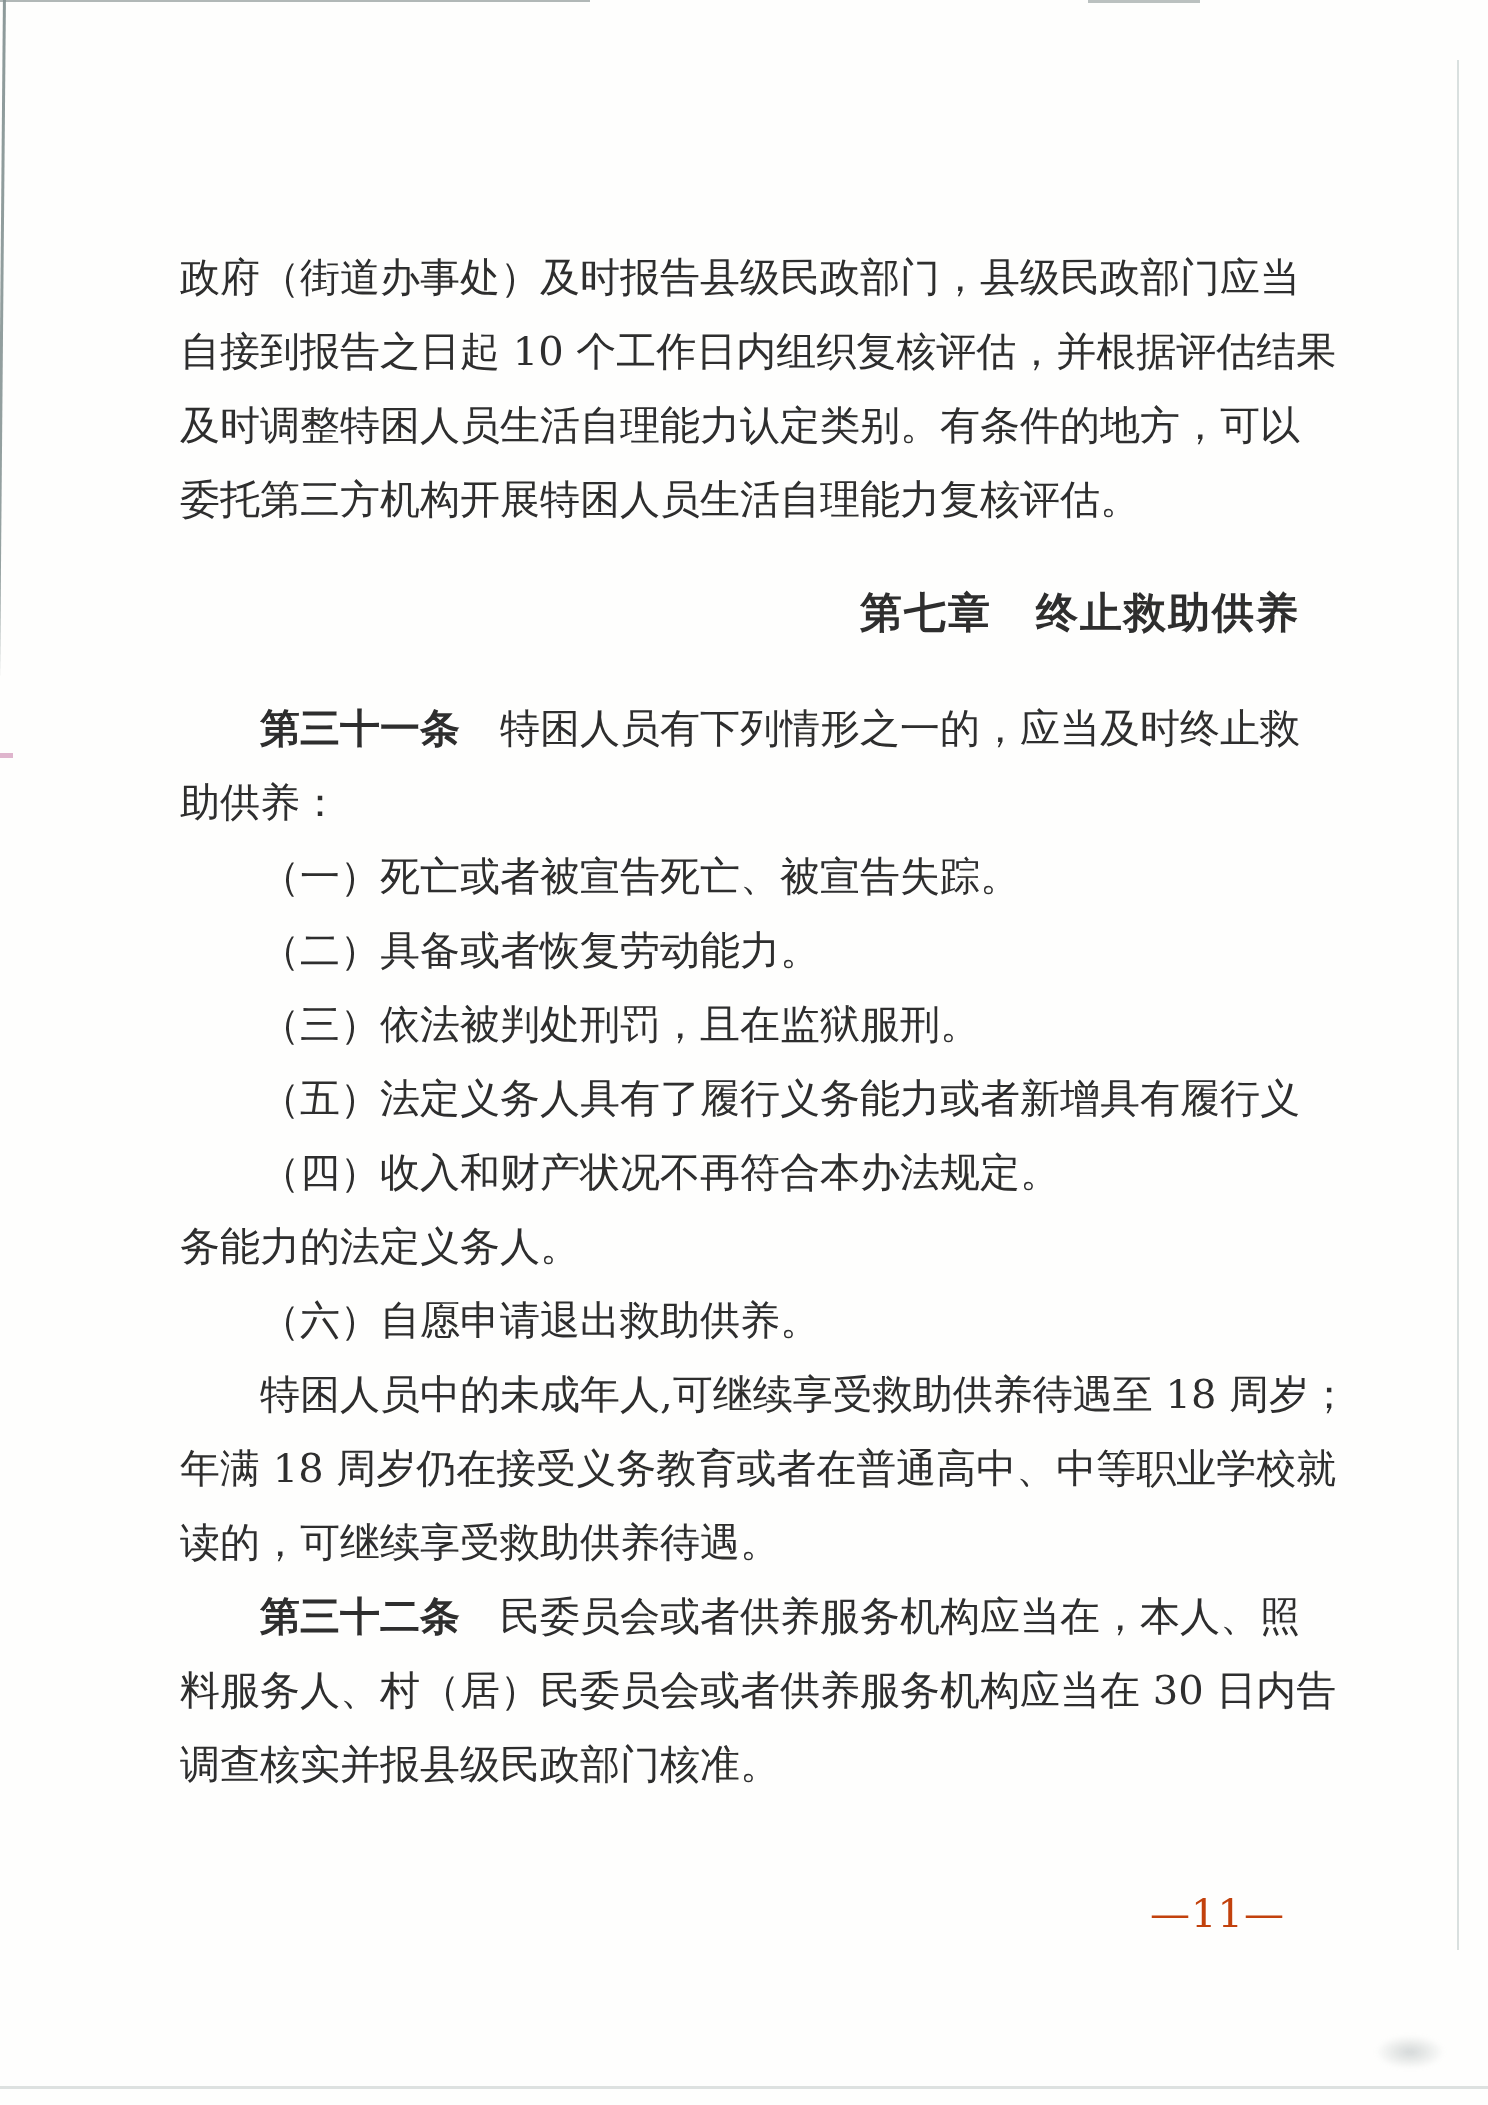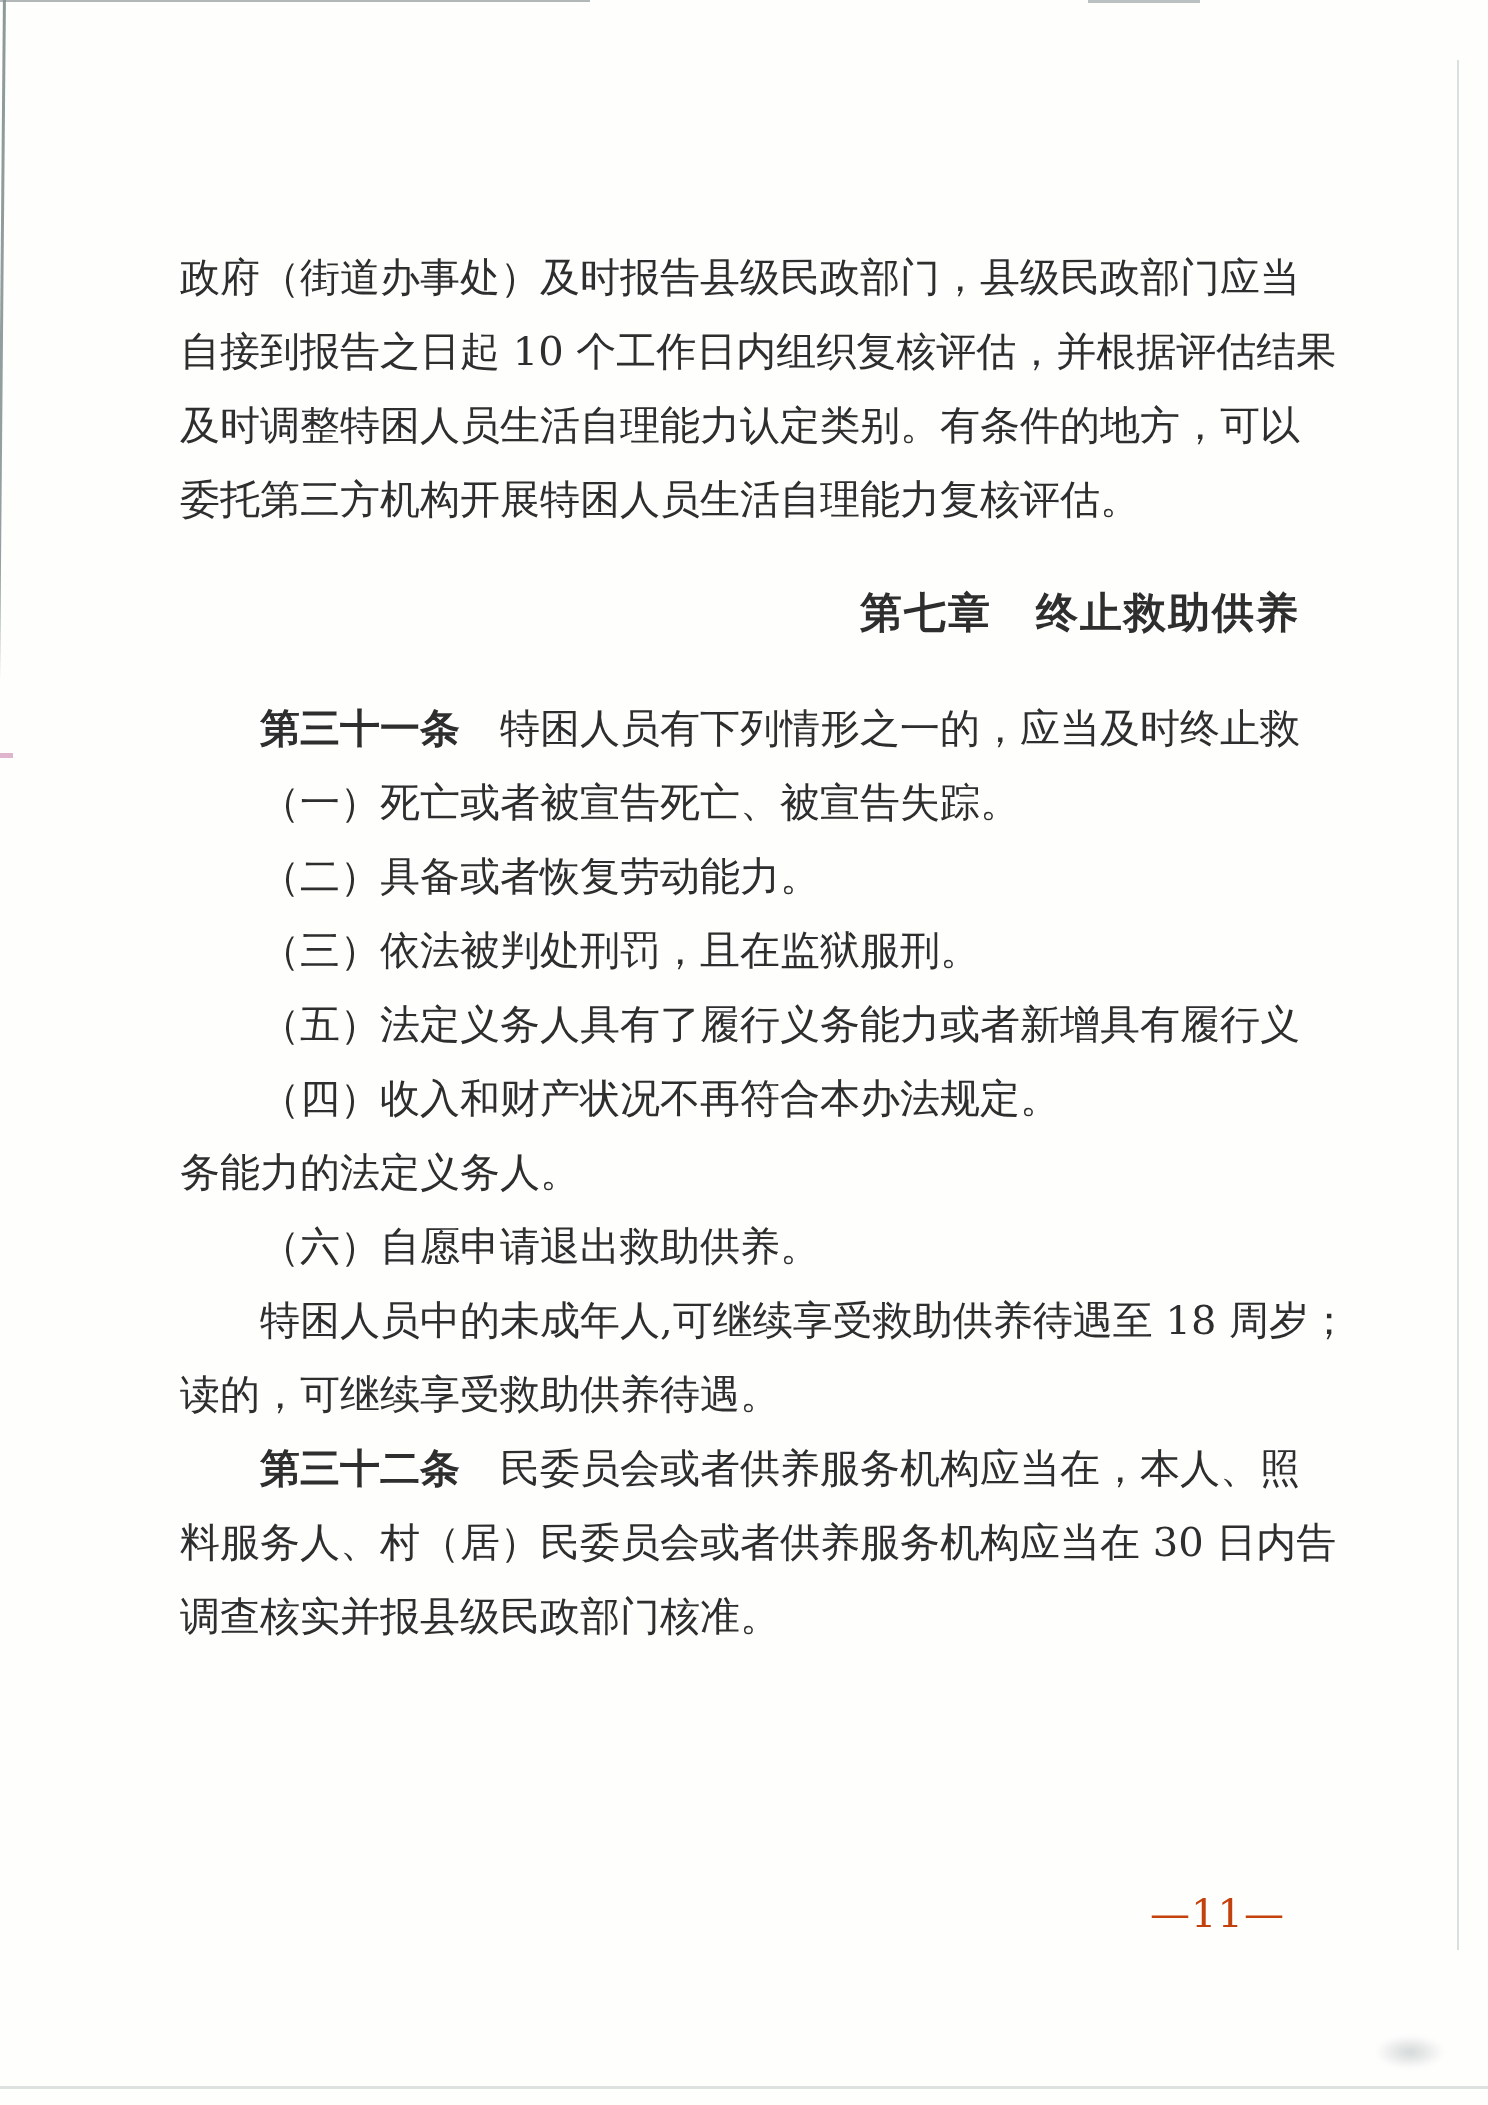--- a/index.html
+++ b/index.html
@@ -106,30 +106,32 @@
     <div class="line">政府（街道办事处）及时报告县级民政部门，县级民政部门应当</div>
     <div class="line">自接到报告之日起 10 个工作日内组织复核评估，并根据评估结果</div>
     <div class="line">及时调整特困人员生活自理能力认定类别。有条件的地方，可以</div>
     <div class="line">委托第三方机构开展特困人员生活自理能力复核评估。</div>
 
     <div class="chapter-heading">第七章　终止救助供养</div>
 
     <div class="line indent">
       <span class="article-num">第三十一条</span><span>　特困人员有下列情形之一的，应当及时终止救</span>
     </div>
+    <div class="line">助供养：</div>
 
     <div class="line indent">（一）死亡或者被宣告死亡、被宣告失踪。</div>
     <div class="line indent">（二）具备或者恢复劳动能力。</div>
     <div class="line indent">（三）依法被判处刑罚，且在监狱服刑。</div>
     <div class="line indent">（五）法定义务人具有了履行义务能力或者新增具有履行义</div>
     <div class="line indent">（四）收入和财产状况不再符合本办法规定。</div>
     <div class="line">务能力的法定义务人。</div>
     <div class="line indent">（六）自愿申请退出救助供养。</div>
 
     <div class="line indent">特困人员中的未成年人,可继续享受救助供养待遇至 18 周岁；</div>
+    <div class="line">年满 18 周岁仍在接受义务教育或者在普通高中、中等职业学校就</div>
     <div class="line">读的，可继续享受救助供养待遇。</div>
 
     <div class="line indent">
       <span class="article-num">第三十二条</span><span>　民委员会或者供养服务机构应当在，本人、照</span>
     </div>
     <div class="line">料服务人、村（居）民委员会或者供养服务机构应当在 30 日内告</div>
     <div class="line">调查核实并报县级民政部门核准。</div>
 
   </div>
 

